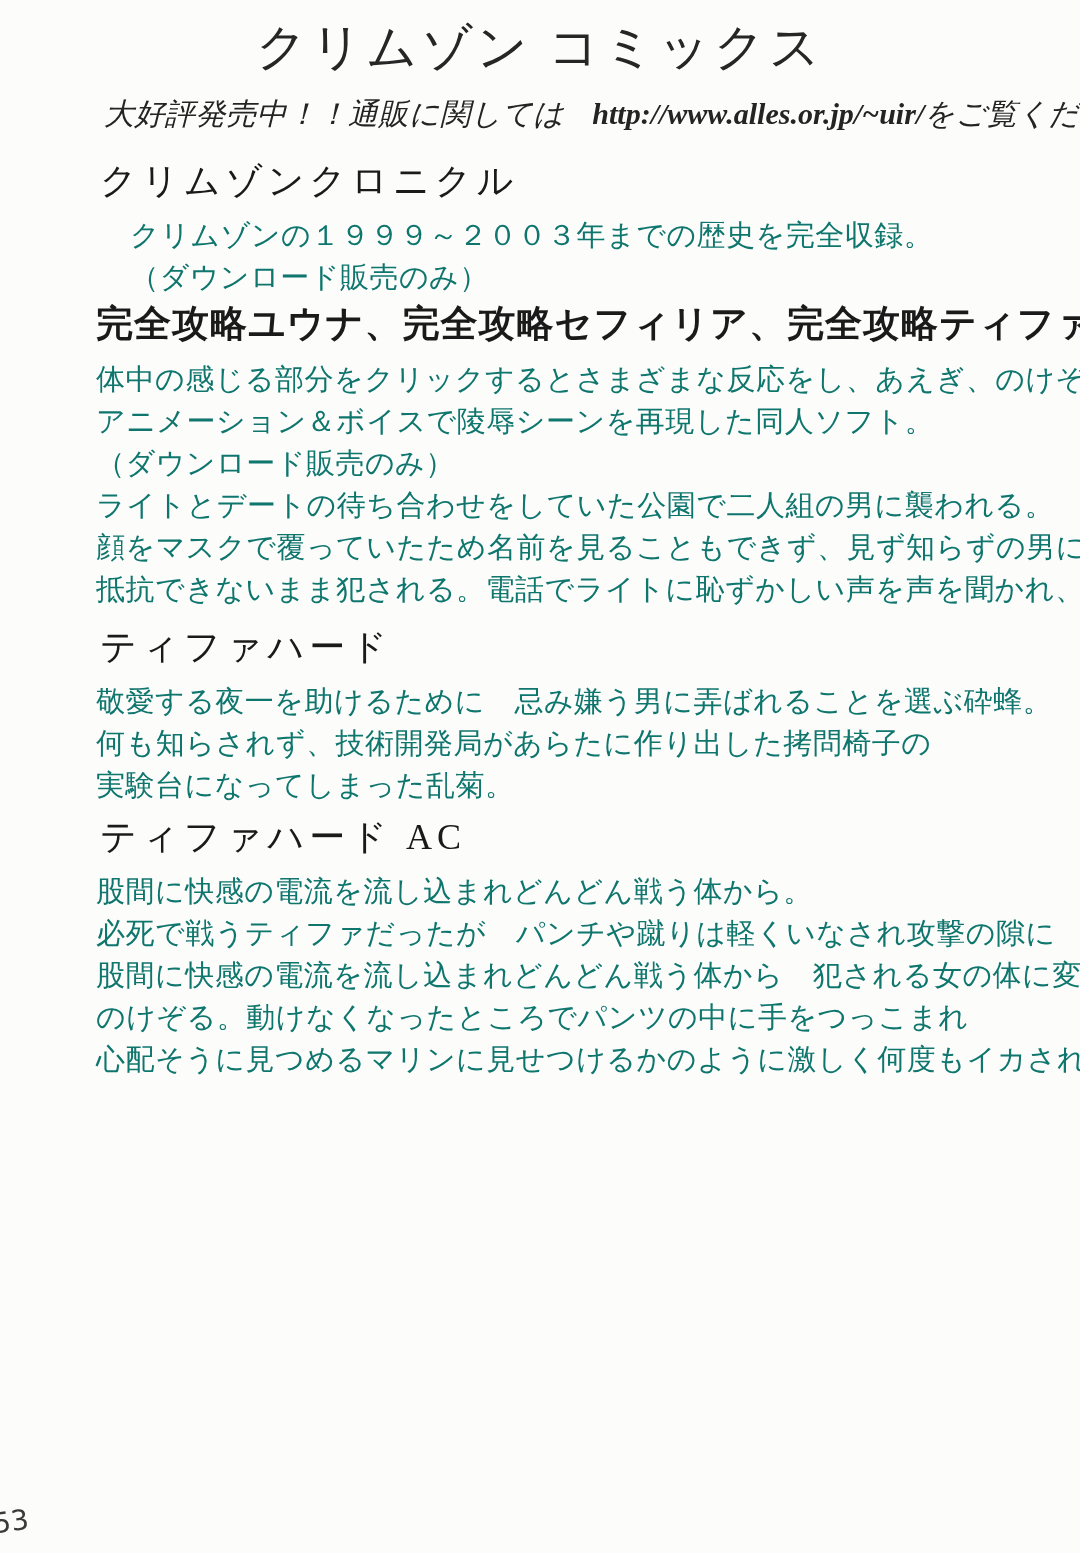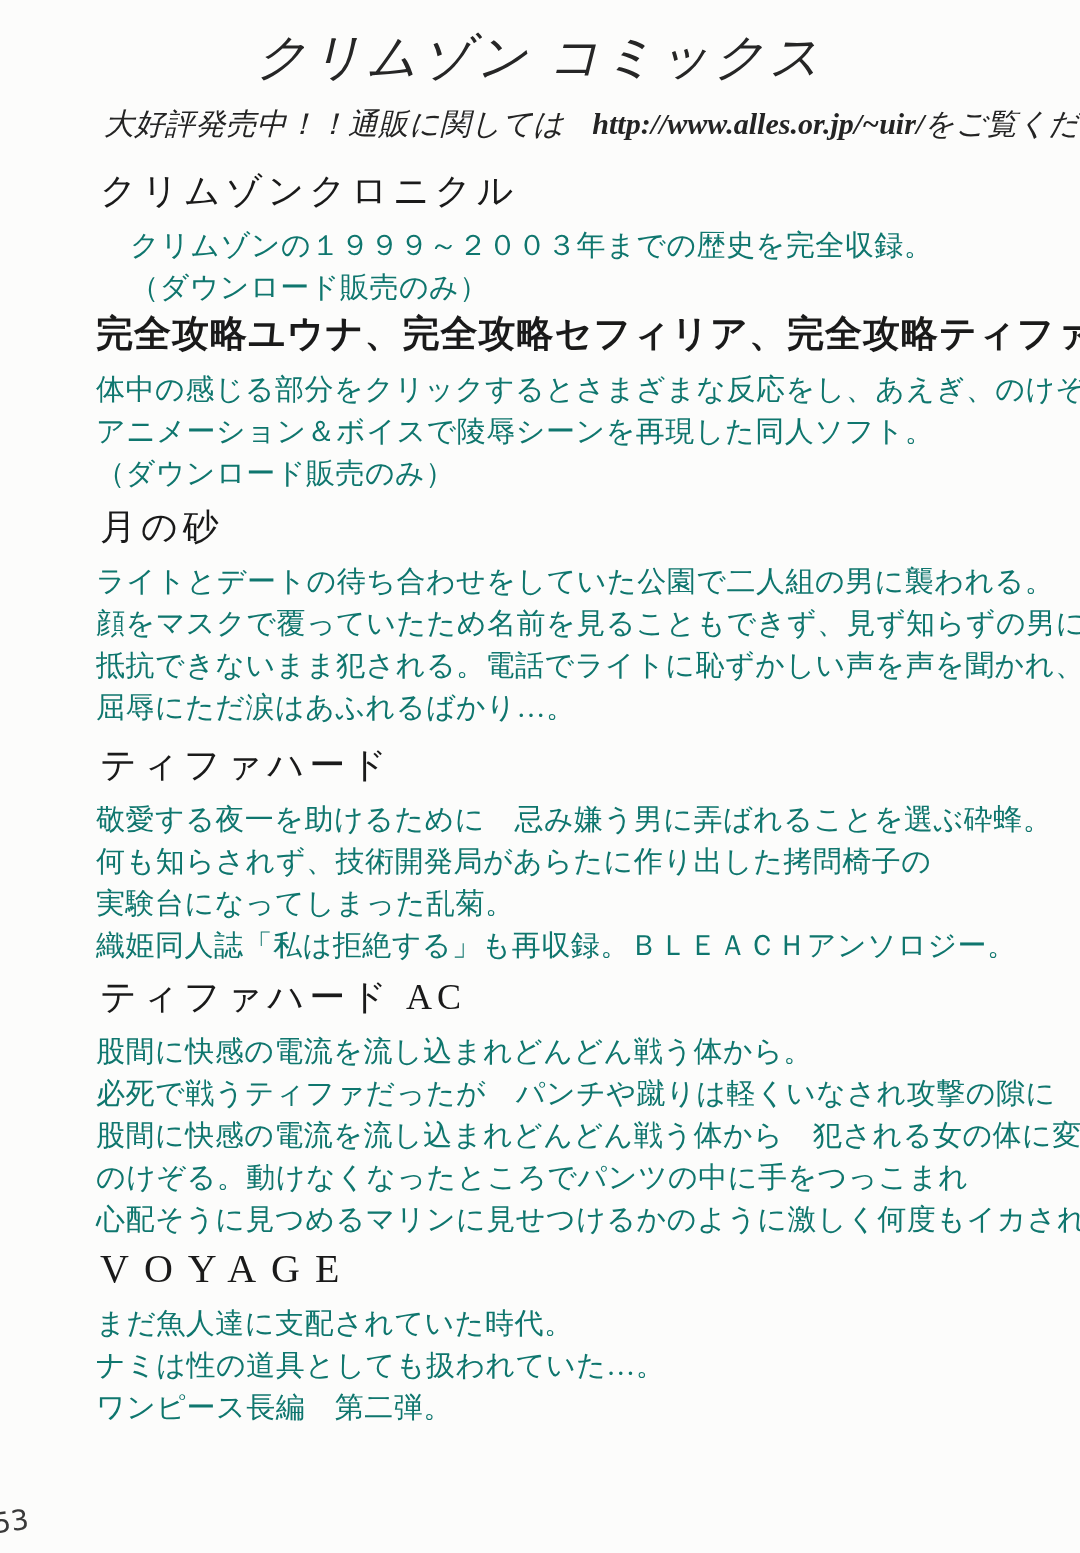--- a/index.html
+++ b/index.html
@@ -9,24 +9,23 @@
     font-family: "Liberation Serif", "DejaVu Serif", serif;
   }
   .page {
     position: relative;
     width: 1080px; height: 1553px;
     background: #fcfcfb;
     color: #1e1e1e;
     overflow: hidden;
   }
   .doc-title {
-    padding-top: 26px;
+    padding-top: 16px;
     text-align: center;
     font-size: 50px;
-    font-style: italic;
     letter-spacing: 4px;
     line-height: 62px;
     color: #262626;
     white-space: nowrap;
   }
   .subline {
     margin: 14px 0 0 104px;
     font-size: 30px;
     font-style: italic;
     line-height: 44px;
@@ -88,46 +87,37 @@
   </section>
 
   <section class="section s1">
     <h2 class="heading bold">完全攻略ユウナ、完全攻略セフィリア、完全攻略ティファ</h2>
     <p class="bline">体中の感じる部分をクリックするとさまざまな反応をし、あえぎ、のけぞる。</p>
     <p class="bline">アニメーション＆ボイスで陵辱シーンを再現した同人ソフト。</p>
     <p class="bline">（ダウンロード販売のみ）</p>
   </section>
 
   <section class="section s2">
-    <h2 class="heading">月の砂</h2>
     <p class="bline">ライトとデートの待ち合わせをしていた公園で二人組の男に襲われる。</p>
     <p class="bline">顔をマスクで覆っていたため名前を見ることもできず、見ず知らずの男に何も</p>
     <p class="bline">抵抗できないまま犯される。電話でライトに恥ずかしい声を声を聞かれ、</p>
-    <p class="bline">屈辱にただ涙はあふれるばかり…。</p>
   </section>
 
   <section class="section s3">
     <h2 class="heading">ティファハード</h2>
     <p class="bline">敬愛する夜一を助けるために　忌み嫌う男に弄ばれることを選ぶ砕蜂。</p>
     <p class="bline">何も知らされず、技術開発局があらたに作り出した拷問椅子の</p>
     <p class="bline">実験台になってしまった乱菊。</p>
-    <p class="bline">織姫同人誌「私は拒絶する」も再収録。ＢＬＥＡＣＨアンソロジー。</p>
   </section>
 
   <section class="section s4">
     <h2 class="heading">ティファハード AC</h2>
     <p class="bline">股間に快感の電流を流し込まれどんどん戦う体から。</p>
     <p class="bline">必死で戦うティファだったが　パンチや蹴りは軽くいなされ攻撃の隙に　胸や</p>
     <p class="bline">股間に快感の電流を流し込まれどんどん戦う体から　犯される女の体に変えら</p>
     <p class="bline">のけぞる。動けなくなったところでパンツの中に手をつっこまれ</p>
     <p class="bline">心配そうに見つめるマリンに見せつけるかのように激しく何度もイカされる。</p>
   </section>
 
-  <section class="section s5">
-    <h2 class="heading latin">VOYAGE</h2>
-    <p class="bline">まだ魚人達に支配されていた時代。</p>
-    <p class="bline">ナミは性の道具としても扱われていた…。</p>
-    <p class="bline">ワンピース長編　第二弾。</p>
-  </section>
 
   <div class="page-number">53</div>
 
 </div>
 
 </body></html>

